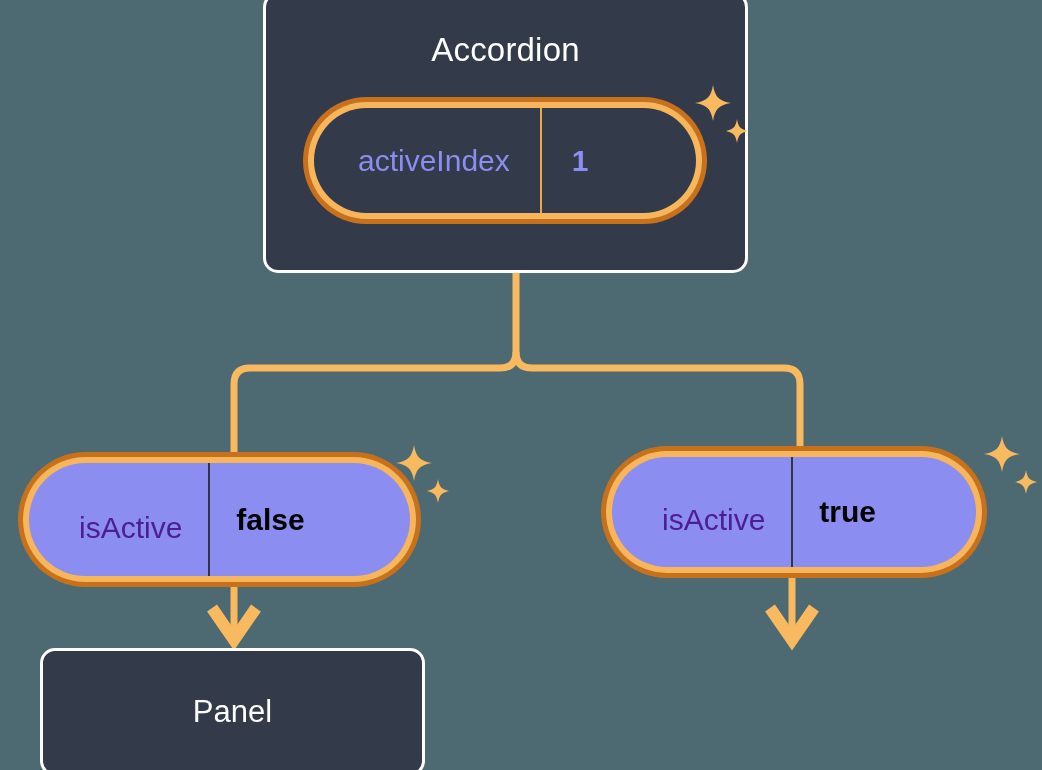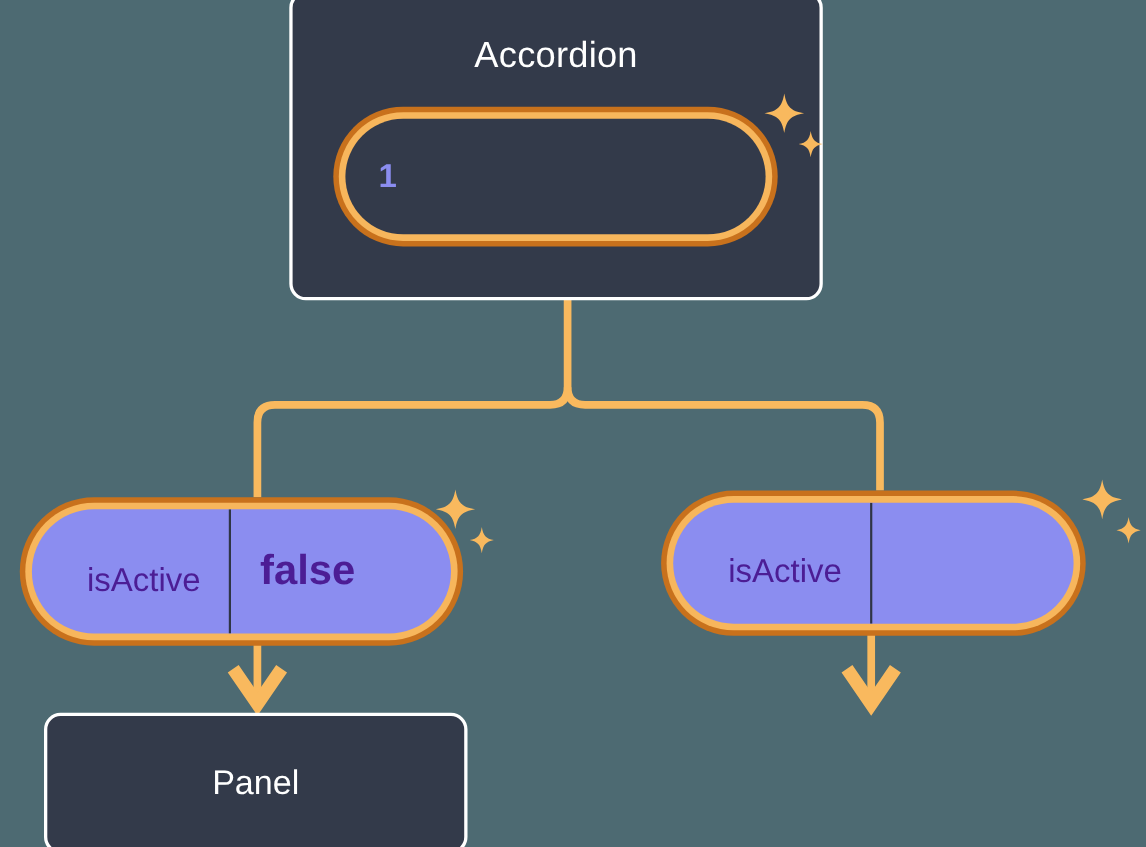--- a/index.html
+++ b/index.html
@@ -147,22 +147,22 @@
   }
   .pill-purple .pill-key {
     flex: 0 0 auto;
     color: #4c1d95;
     font-size: 30px;
     padding: 16px 26px 0 50px;
     border-right: 2px solid #2f3545;
   }
   .pill-purple .pill-val {
     flex: 0 0 auto;
-    color: #4c1d95;
-    font-size: 38px;
+    color: #000000;
+    font-size: 30px;
     font-weight: bold;
     padding: 0 46px 0 26px;
   }
 
   #pill-active-index {
     left: 303px;
     top: 97px;
     width: 404px;
     height: 127px;
   }
@@ -215,20 +215,21 @@
   </svg>
 
   <div class="card" id="card-accordion">
     <div class="card-title">Accordion</div>
   </div>
 
   <div class="pill-wrap pill-dark" id="pill-active-index">
     <div class="pill-ring-outer">
       <div class="pill-ring-inner">
         <div class="pill-body">
+          <span class="pill-key">activeIndex</span>
           <span class="pill-val">1</span>
         </div>
       </div>
     </div>
   </div>
 
   <svg class="sparkles" id="sparkles-top" viewBox="0 0 60 68">
     <path d="M22 2 C24 14 28 18 40 20 C28 22 24 26 22 38 C20 26 16 22 4 20 C16 18 20 14 22 2 Z" fill="#f9b95e"></path>
     <path d="M46 36 C47.3 44 49.7 46.4 57 48 C49.7 49.6 47.3 52 46 60 C44.7 52 42.3 49.6 35 48 C42.3 46.4 44.7 44 46 36 Z" fill="#f9b95e"></path>
   </svg>
@@ -251,20 +252,21 @@
 
   <div class="card" id="card-panel-left">
     <div class="panel-title">Panel</div>
   </div>
 
   <div class="pill-wrap pill-purple" id="pill-is-active-right">
     <div class="pill-ring-outer">
       <div class="pill-ring-inner">
         <div class="pill-body">
           <span class="pill-key">isActive</span>
+          <span class="pill-val">true</span>
         </div>
       </div>
     </div>
   </div>
 
   <svg class="sparkles" id="sparkles-right" viewBox="0 0 60 68">
     <path d="M22 2 C24 14 28 18 40 20 C28 22 24 26 22 38 C20 26 16 22 4 20 C16 18 20 14 22 2 Z" fill="#f9b95e"></path>
     <path d="M46 36 C47.3 44 49.7 46.4 57 48 C49.7 49.6 47.3 52 46 60 C44.7 52 42.3 49.6 35 48 C42.3 46.4 44.7 44 46 36 Z" fill="#f9b95e"></path>
   </svg>
 

